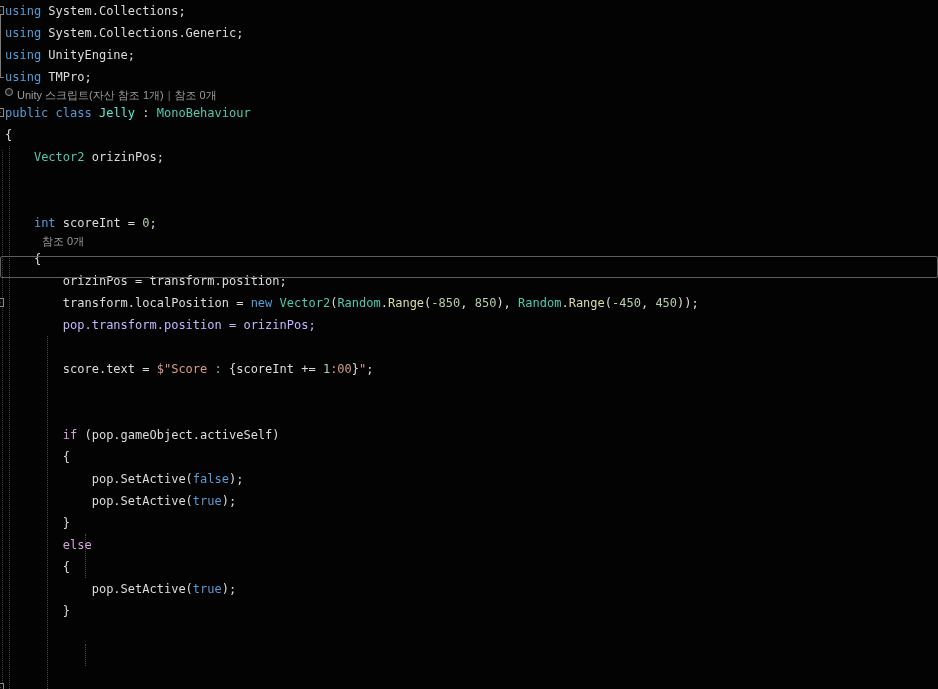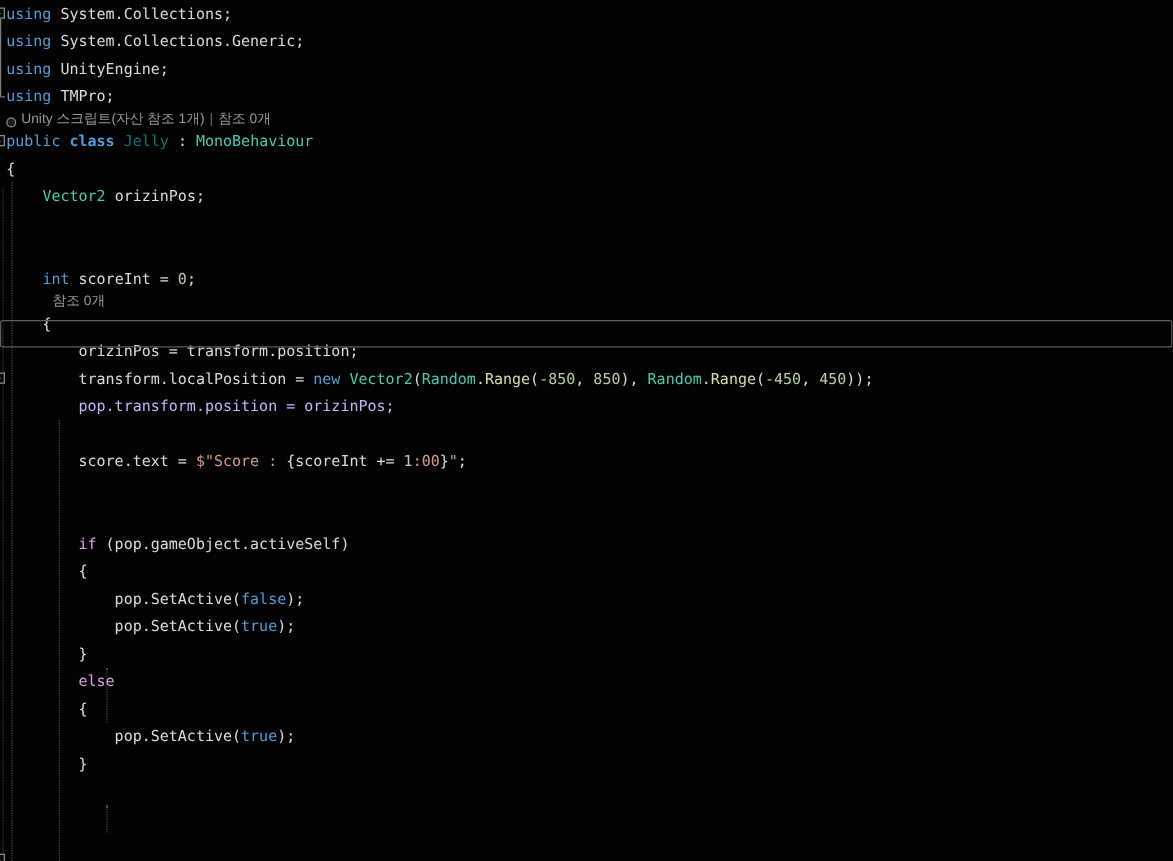--- a/index.html
+++ b/index.html
@@ -13,21 +13,21 @@
   
   .code-area{position:relative;z-index:2;}
   .line{
     height:22px;line-height:22px;font-size:12px;
     white-space:pre;color:#dcdcdc;padding-left:5px;
   }
   .codelens{
     height:14px;line-height:14px;font-size:11px;
     white-space:pre;color:#9a9a9a;
     font-family:"Liberation Sans", sans-serif;
-    display:flex;align-items:flex-end;
+    display:flex;align-items:flex-start;
   }
   .codelens .cl-icon{
     display:inline-block;width:8px;height:8px;border-radius:50%;
     border:1px solid #8f8f8f;margin-right:4px;flex:0 0 auto;
     box-sizing:border-box;background:#1a1a1a;
   }
   .codelens .cl-sep{color:#6f6f6f;padding:0 4px;}
 
   
   .current-line-box{
@@ -74,21 +74,21 @@
     </div>
 
   <div class="current-line-box" id="cur-line" style="top: 256px; height: 20px; border-color: rgb(94, 94, 94);"></div>
 
   <div class="code-area" id="code-area">
       <div class="line"><span style="color: rgb(86, 156, 214);">using</span><span style="color: rgb(220, 220, 220);"> System.Collections;</span></div>
       <div class="line"><span style="color: rgb(86, 156, 214);">using</span><span style="color: rgb(220, 220, 220);"> System.Collections.Generic;</span></div>
       <div class="line"><span style="color: rgb(86, 156, 214);">using</span><span style="color: rgb(220, 220, 220);"> UnityEngine;</span></div>
       <div class="line"><span style="color: rgb(86, 156, 214);">using</span><span style="color: rgb(220, 220, 220);"> TMPro;</span></div>
       <div class="codelens" style="padding-left: 5px;"><span class="cl-icon"></span><span>Unity 스크립트(자산 참조 1개)</span><span class="cl-sep">|</span><span>참조 0개</span></div>
-      <div class="line"><span style="color: rgb(86, 156, 214);">public</span><span style="color: rgb(220, 220, 220);"> </span><span style="color: rgb(86, 156, 214); font-weight: bold;">class</span><span style="color: rgb(220, 220, 220);"> </span><span style="color: #0f766e;">Jelly</span><span style="color: rgb(220, 220, 220);"> : </span><span style="color: rgb(78, 201, 176);">MonoBehaviour</span></div>
+      <div class="line"><span style="color: rgb(86, 156, 214);">public</span><span style="color: rgb(220, 220, 220);"> </span><span style="color: rgb(86, 156, 214);">class</span><span style="color: rgb(220, 220, 220);"> </span><span style="color: #5eead4;">Jelly</span><span style="color: rgb(220, 220, 220);"> : </span><span style="color: rgb(78, 201, 176);">MonoBehaviour</span></div>
       <div class="line"><span style="color: rgb(220, 220, 220);">{</span></div>
       <div class="line"><span style="color: rgb(220, 220, 220);">    </span><span style="color: rgb(78, 201, 176);">Vector2</span><span style="color: rgb(220, 220, 220);"> orizinPos;</span></div>
       <div class="line"></div>
       <div class="line"></div>
       <div class="line"><span style="color: rgb(220, 220, 220);">    </span><span style="color: rgb(86, 156, 214);">int</span><span style="color: rgb(220, 220, 220);"> scoreInt = </span><span style="color: rgb(181, 206, 168);">0</span><span style="color: rgb(220, 220, 220);">;</span></div>
       <div class="codelens" style="padding-left: 42px;"><span>참조 0개</span></div>
       <div class="line"><span style="color: rgb(220, 220, 220);">    {</span></div>
       <div class="line"><span style="color: rgb(220, 220, 220);">        orizinPos = transform.position;</span></div>
       <div class="line"><span style="color: rgb(220, 220, 220);">        transform.localPosition = </span><span style="color: rgb(86, 156, 214);">new</span><span style="color: rgb(220, 220, 220);"> </span><span style="color: rgb(78, 201, 176);">Vector2</span><span style="color: rgb(220, 220, 220);">(</span><span style="color: rgb(78, 201, 176);">Random</span><span style="color: rgb(220, 220, 220);">.</span><span style="color: rgb(220, 220, 170);">Range</span><span style="color: rgb(220, 220, 220);">(</span><span style="color: rgb(181, 206, 168);">-850</span><span style="color: rgb(220, 220, 220);">, </span><span style="color: rgb(181, 206, 168);">850</span><span style="color: rgb(220, 220, 220);">), </span><span style="color: rgb(78, 201, 176);">Random</span><span style="color: rgb(220, 220, 220);">.</span><span style="color: rgb(220, 220, 170);">Range</span><span style="color: rgb(220, 220, 220);">(</span><span style="color: rgb(181, 206, 168);">-450</span><span style="color: rgb(220, 220, 220);">, </span><span style="color: rgb(181, 206, 168);">450</span><span style="color: rgb(220, 220, 220);">));</span></div>
       <div class="line"><span style="color: #c4b5fd;">        pop.transform.position = orizinPos;</span></div>

